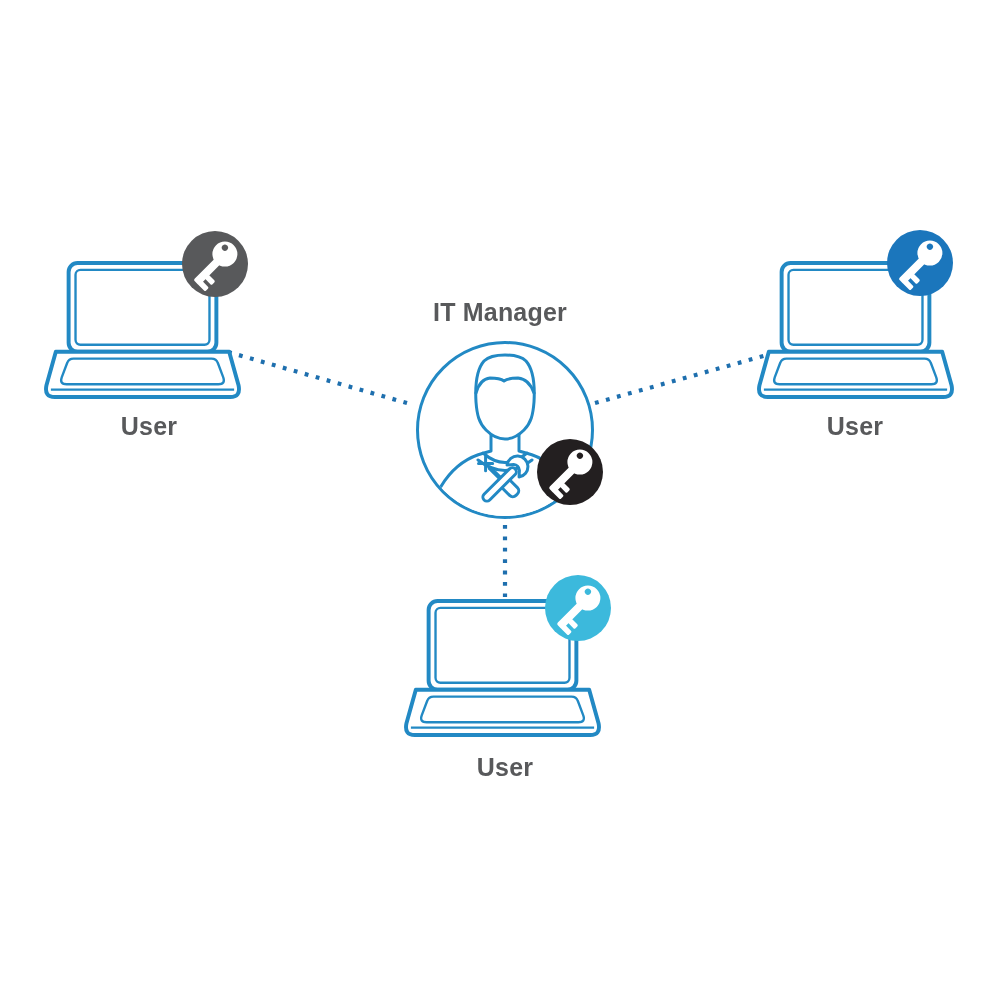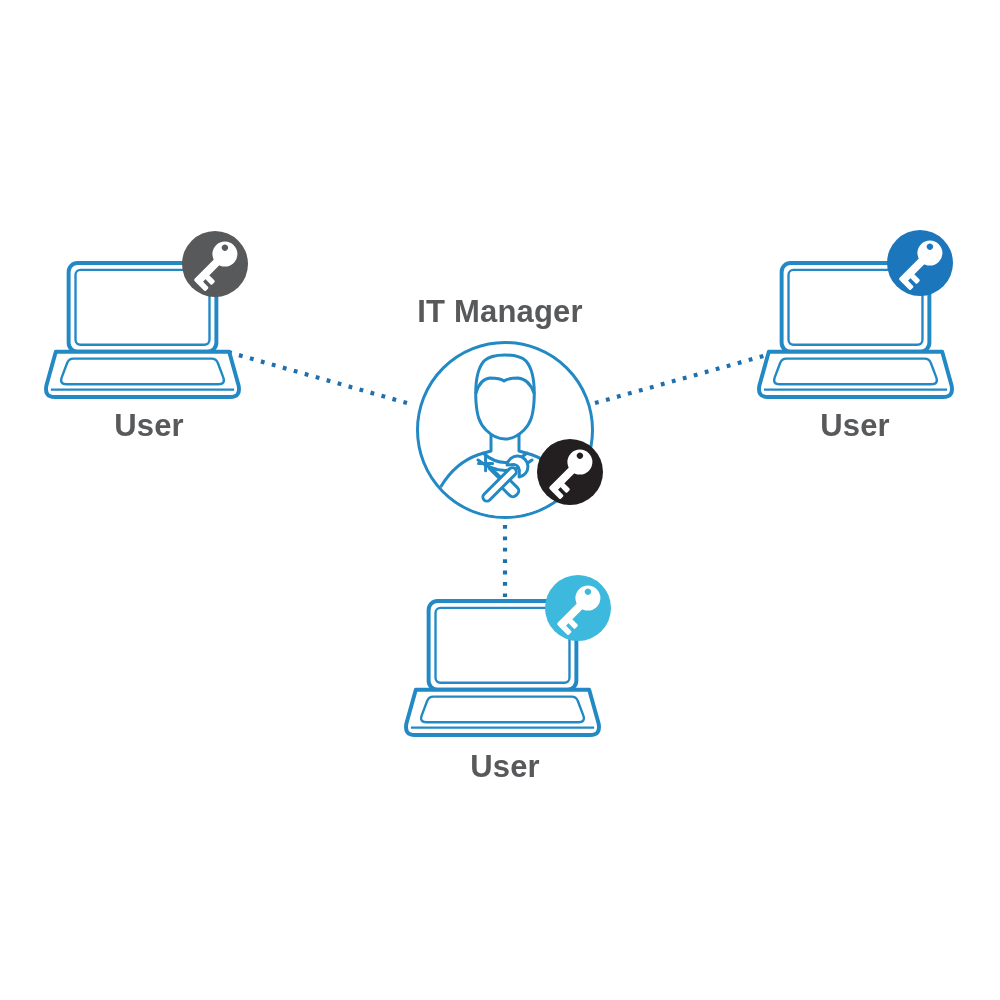--- a/index.html
+++ b/index.html
@@ -3,21 +3,21 @@
 <meta charset="utf-8">
 <style>
   html,body { margin:0; padding:0; background:#ffffff; }
   body { width:1000px; height:1000px; overflow:hidden; font-family:"Liberation Sans", sans-serif; }
   .canvas { position:relative; width:1000px; height:1000px; background:#ffffff; }
   .abs { position:absolute; }
   .connector-layer { left:0; top:0; width:1000px; height:1000px; pointer-events:none; }
   .dots { fill:none; stroke:#1E6FAE; stroke-width:4.2; stroke-dasharray:3.8 7.6; }
   .node-label {
     position:absolute; width:200px; text-align:center;
-    font-weight:bold; font-size:31px; line-height:32px;
+    font-weight:bold; font-size:25px; line-height:32px;
     color:#58595B; letter-spacing:0.2px;
   }
   .badge {
     position:absolute; width:66px; height:66px; border-radius:50%;
     display:flex; align-items:center; justify-content:center;
   }
   .badge svg { width:66px; height:66px; display:block; }
   .laptop-svg { display:block; }
 </style>
 </head>

